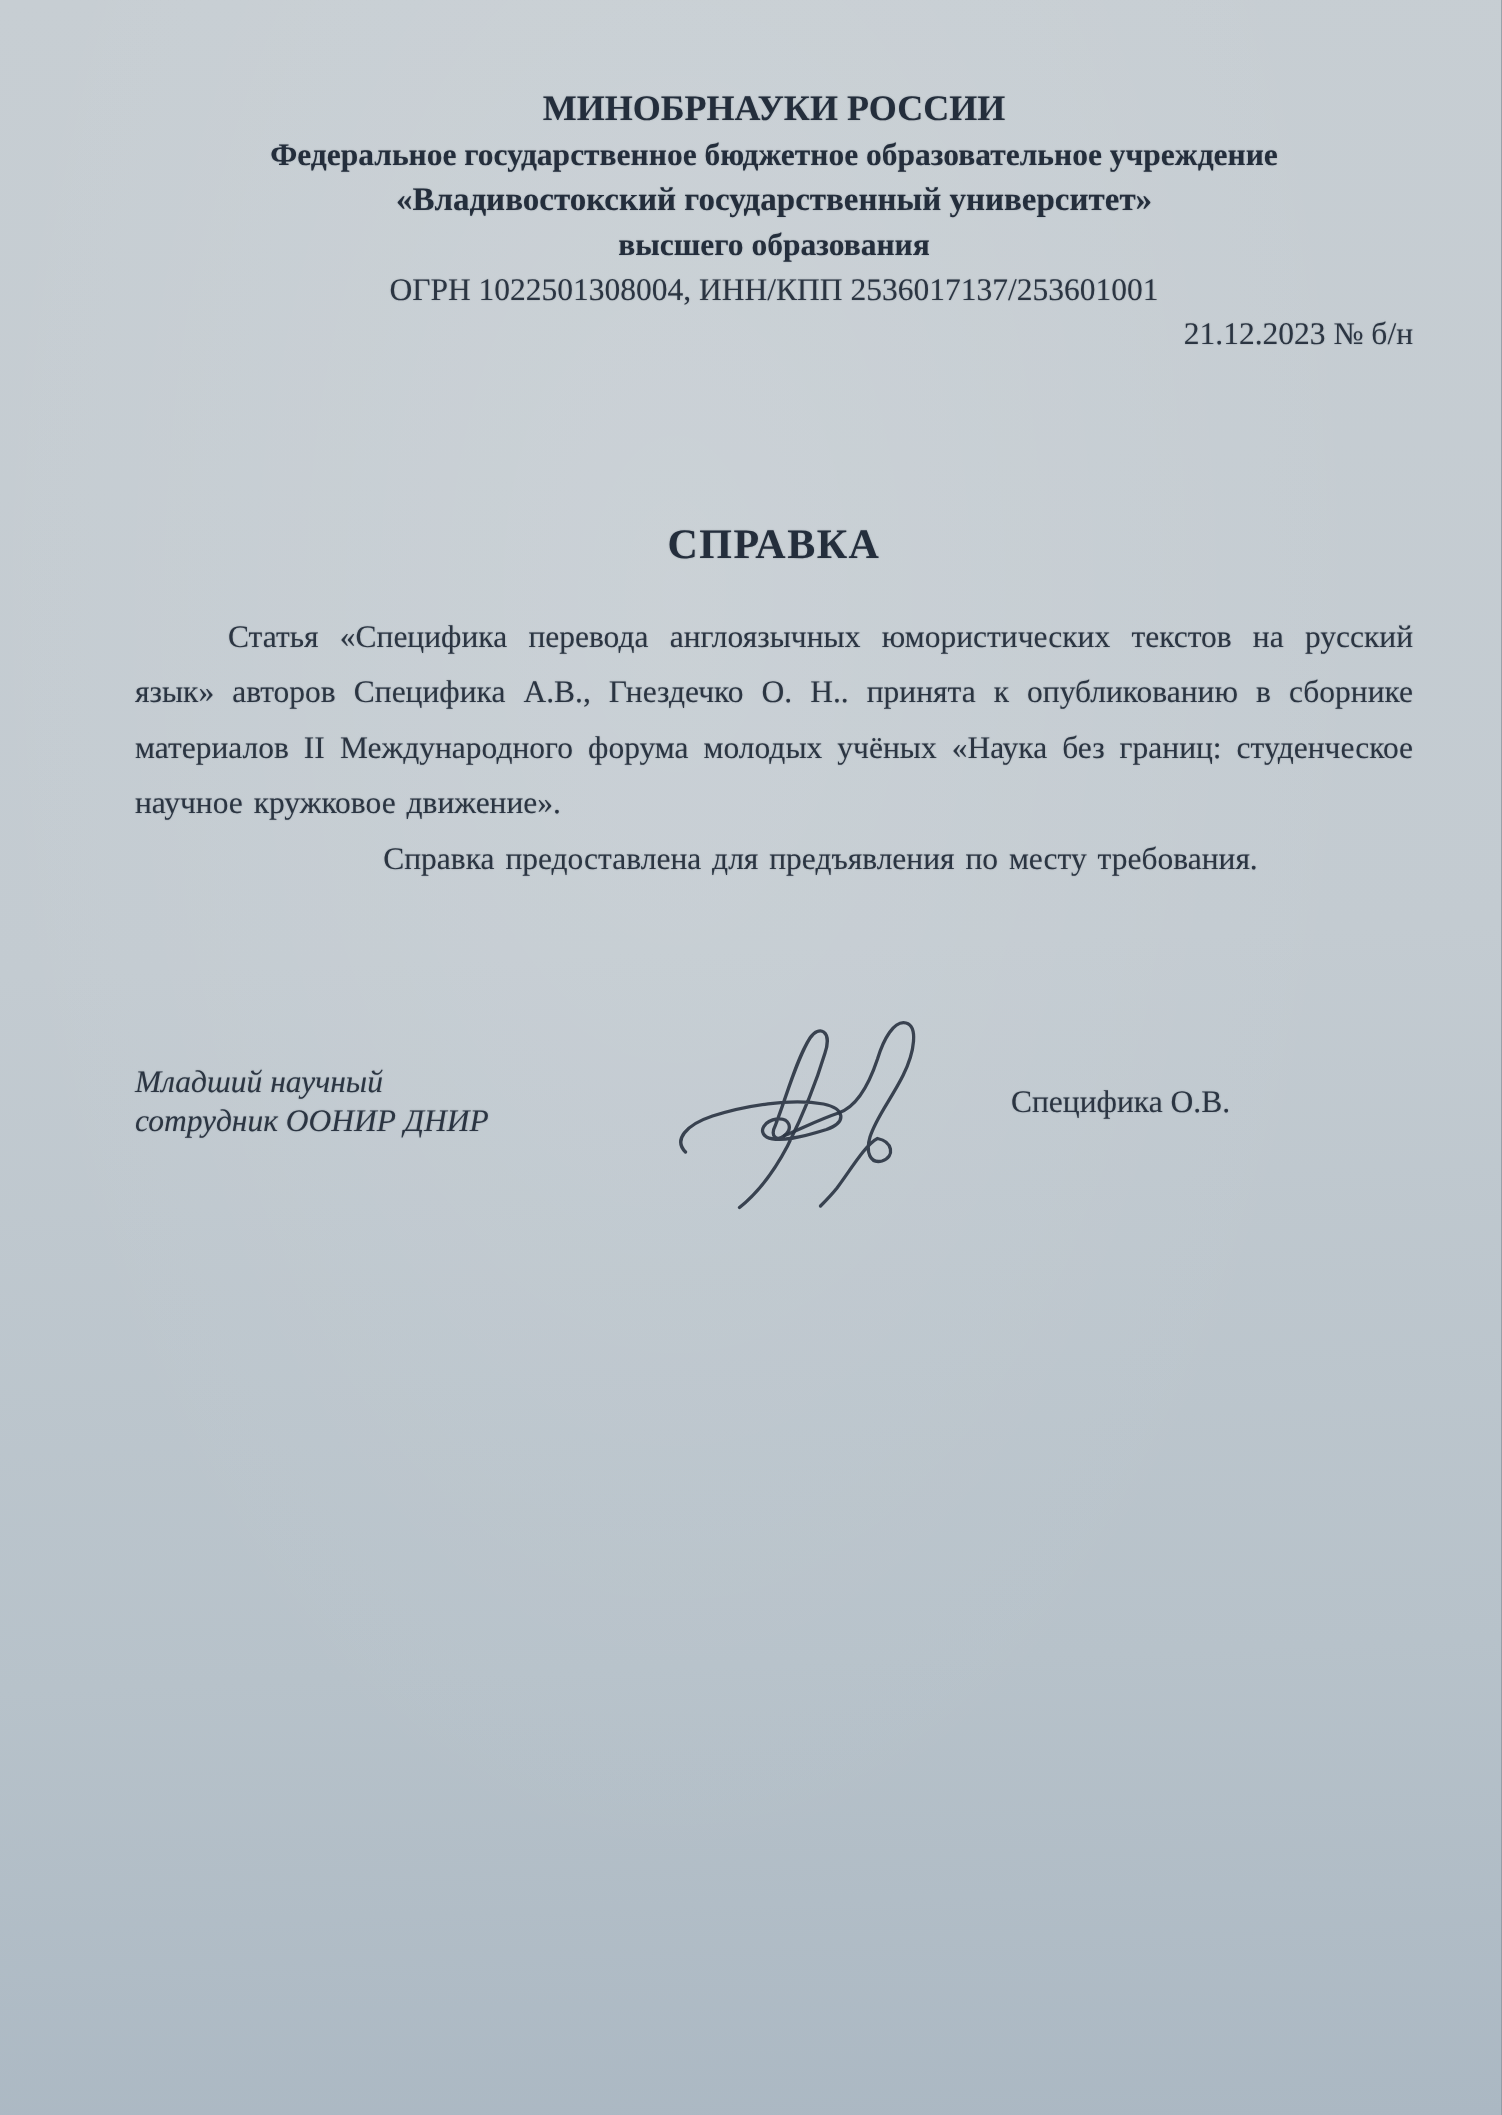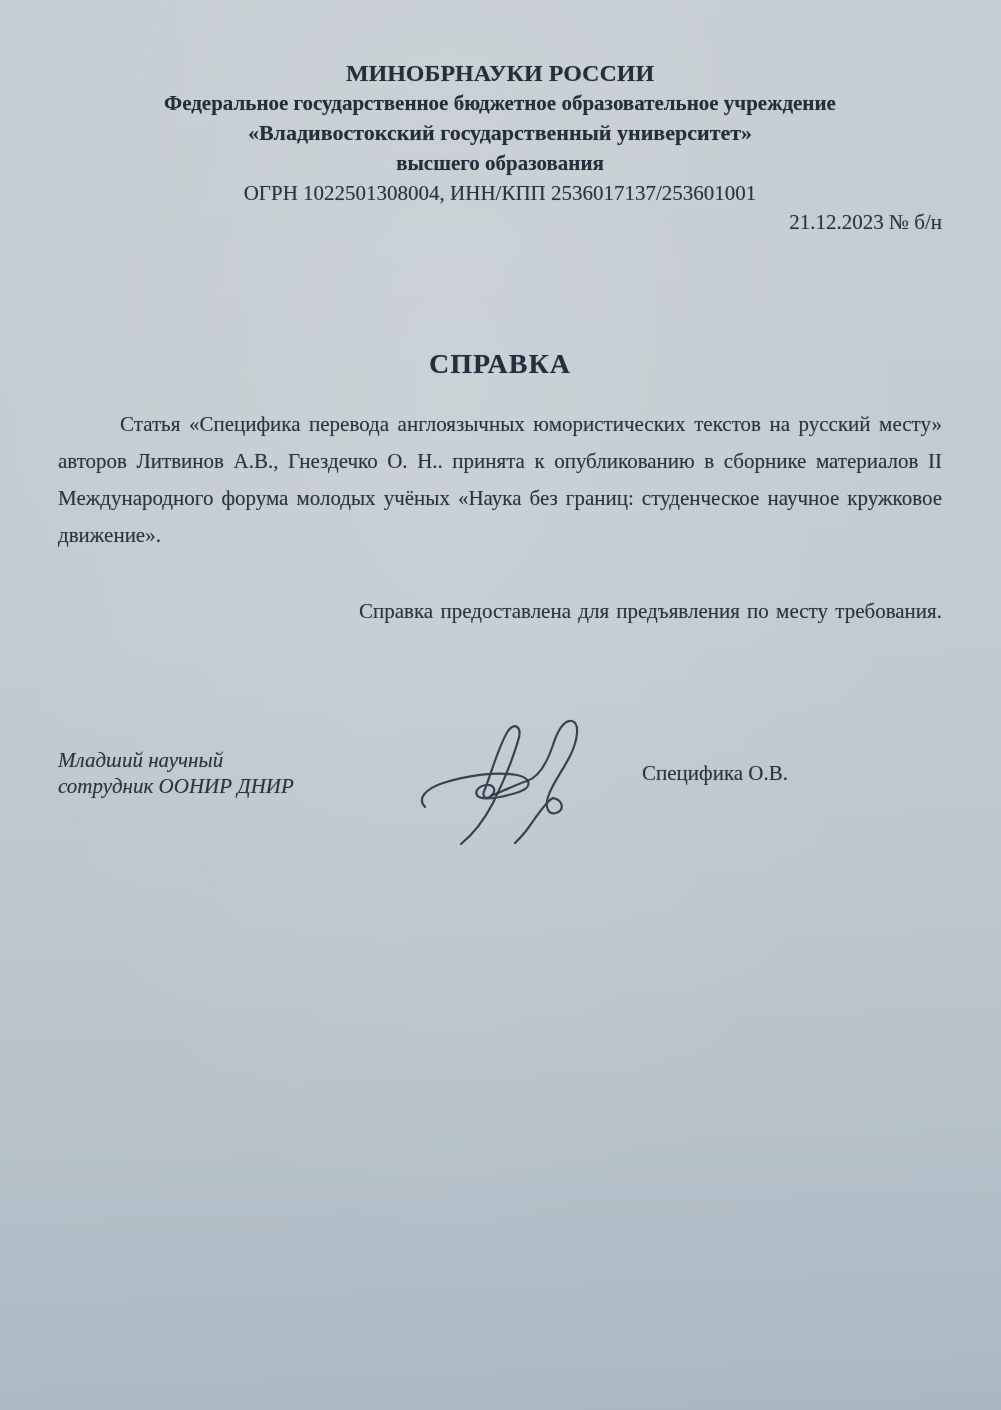--- a/index.html
+++ b/index.html
@@ -15,21 +15,21 @@
     overflow: hidden;
     font-family: "Liberation Serif", "DejaVu Serif", serif;
     color: #2b3542;
     background:
       radial-gradient(ellipse at 45% 28%, rgba(255,255,255,0.10), rgba(255,255,255,0) 62%),
       linear-gradient(178deg, #c7ced3 0%, #c3cbd1 45%, #b7c2ca 78%, #abb8c3 100%);
     text-shadow: 0 0 1px rgba(43,53,66,0.38);
   }
   .content {
     position: relative;
-    padding: 58px 59px 0 58px; 
+    padding: 58px 59px 0 90px; 
   }
   .doc-header { text-align: center; }
   .doc-header .h-line { line-height: 30px; }
   .h-org-top    { font-size: 24px; font-weight: bold; color: #242e3c; }
   .h-org-mid    { font-size: 21px; font-weight: bold; color: #242e3c; }
   .h-org-name   { font-size: 22px; font-weight: bold; color: #242e3c; }
   .h-plain      { font-size: 21px; font-weight: normal; }
 
   .date-line {
     font-size: 21px;
@@ -49,21 +49,21 @@
 
   .doc-body { margin-top: 27px; }
   .doc-body p {
     margin: 0;
     font-size: 21px;
     line-height: 37px;
     text-align: justify;
     text-indent: 62px;
     word-spacing: 2px;
   }
-  .doc-body p.no-justify { text-align: right; margin-top: 39px; }
+  .doc-body p.no-justify { text-align: center; }
 
   .signature-area {
     position: relative;
     margin-top: 60px;
     height: 180px;
   }
   .sig-position {
     position: absolute;
     left: 0;
     top: 57px;
@@ -98,21 +98,21 @@
       <div class="h-line h-org-name">«Владивостокский государственный университет»</div>
       <div class="h-line h-org-mid">высшего образования</div>
       <div class="h-line h-plain">ОГРН 1022501308004, ИНН/КПП 2536017137/253601001</div>
     </div>
 
     <div class="date-line">21.12.2023 № б/н</div>
 
     <div class="doc-title">СПРАВКА</div>
 
     <div class="doc-body">
-      <p>Статья «Специфика перевода англоязычных юмористических текстов на русский месту» авторов Литвинов А.В., Гнездечко О. Н.. принята к опубликованию в сборнике материалов II Международного форума молодых учёных «Наука без границ: студенческое научное кружковое движение».</p>
+      <p>Статья «Специфика перевода англоязычных юмористических текстов на русский язык» авторов Специфика А.В., Гнездечко О. Н.. принята к опубликованию в сборнике материалов II Международного форума молодых учёных «Наука без границ: студенческое научное кружковое движение».</p>
       <p class="no-justify">Справка предоставлена для предъявления по месту требования.</p>
     </div>
 
     <div class="signature-area">
       <div class="sig-position">
         <div>Младший научный</div>
         <div>сотрудник ООНИР ДНИР</div>
       </div>
 
       <svg class="sig-scribble" viewBox="0 0 240 160" fill="none" xmlns="http://www.w3.org/2000/svg">

